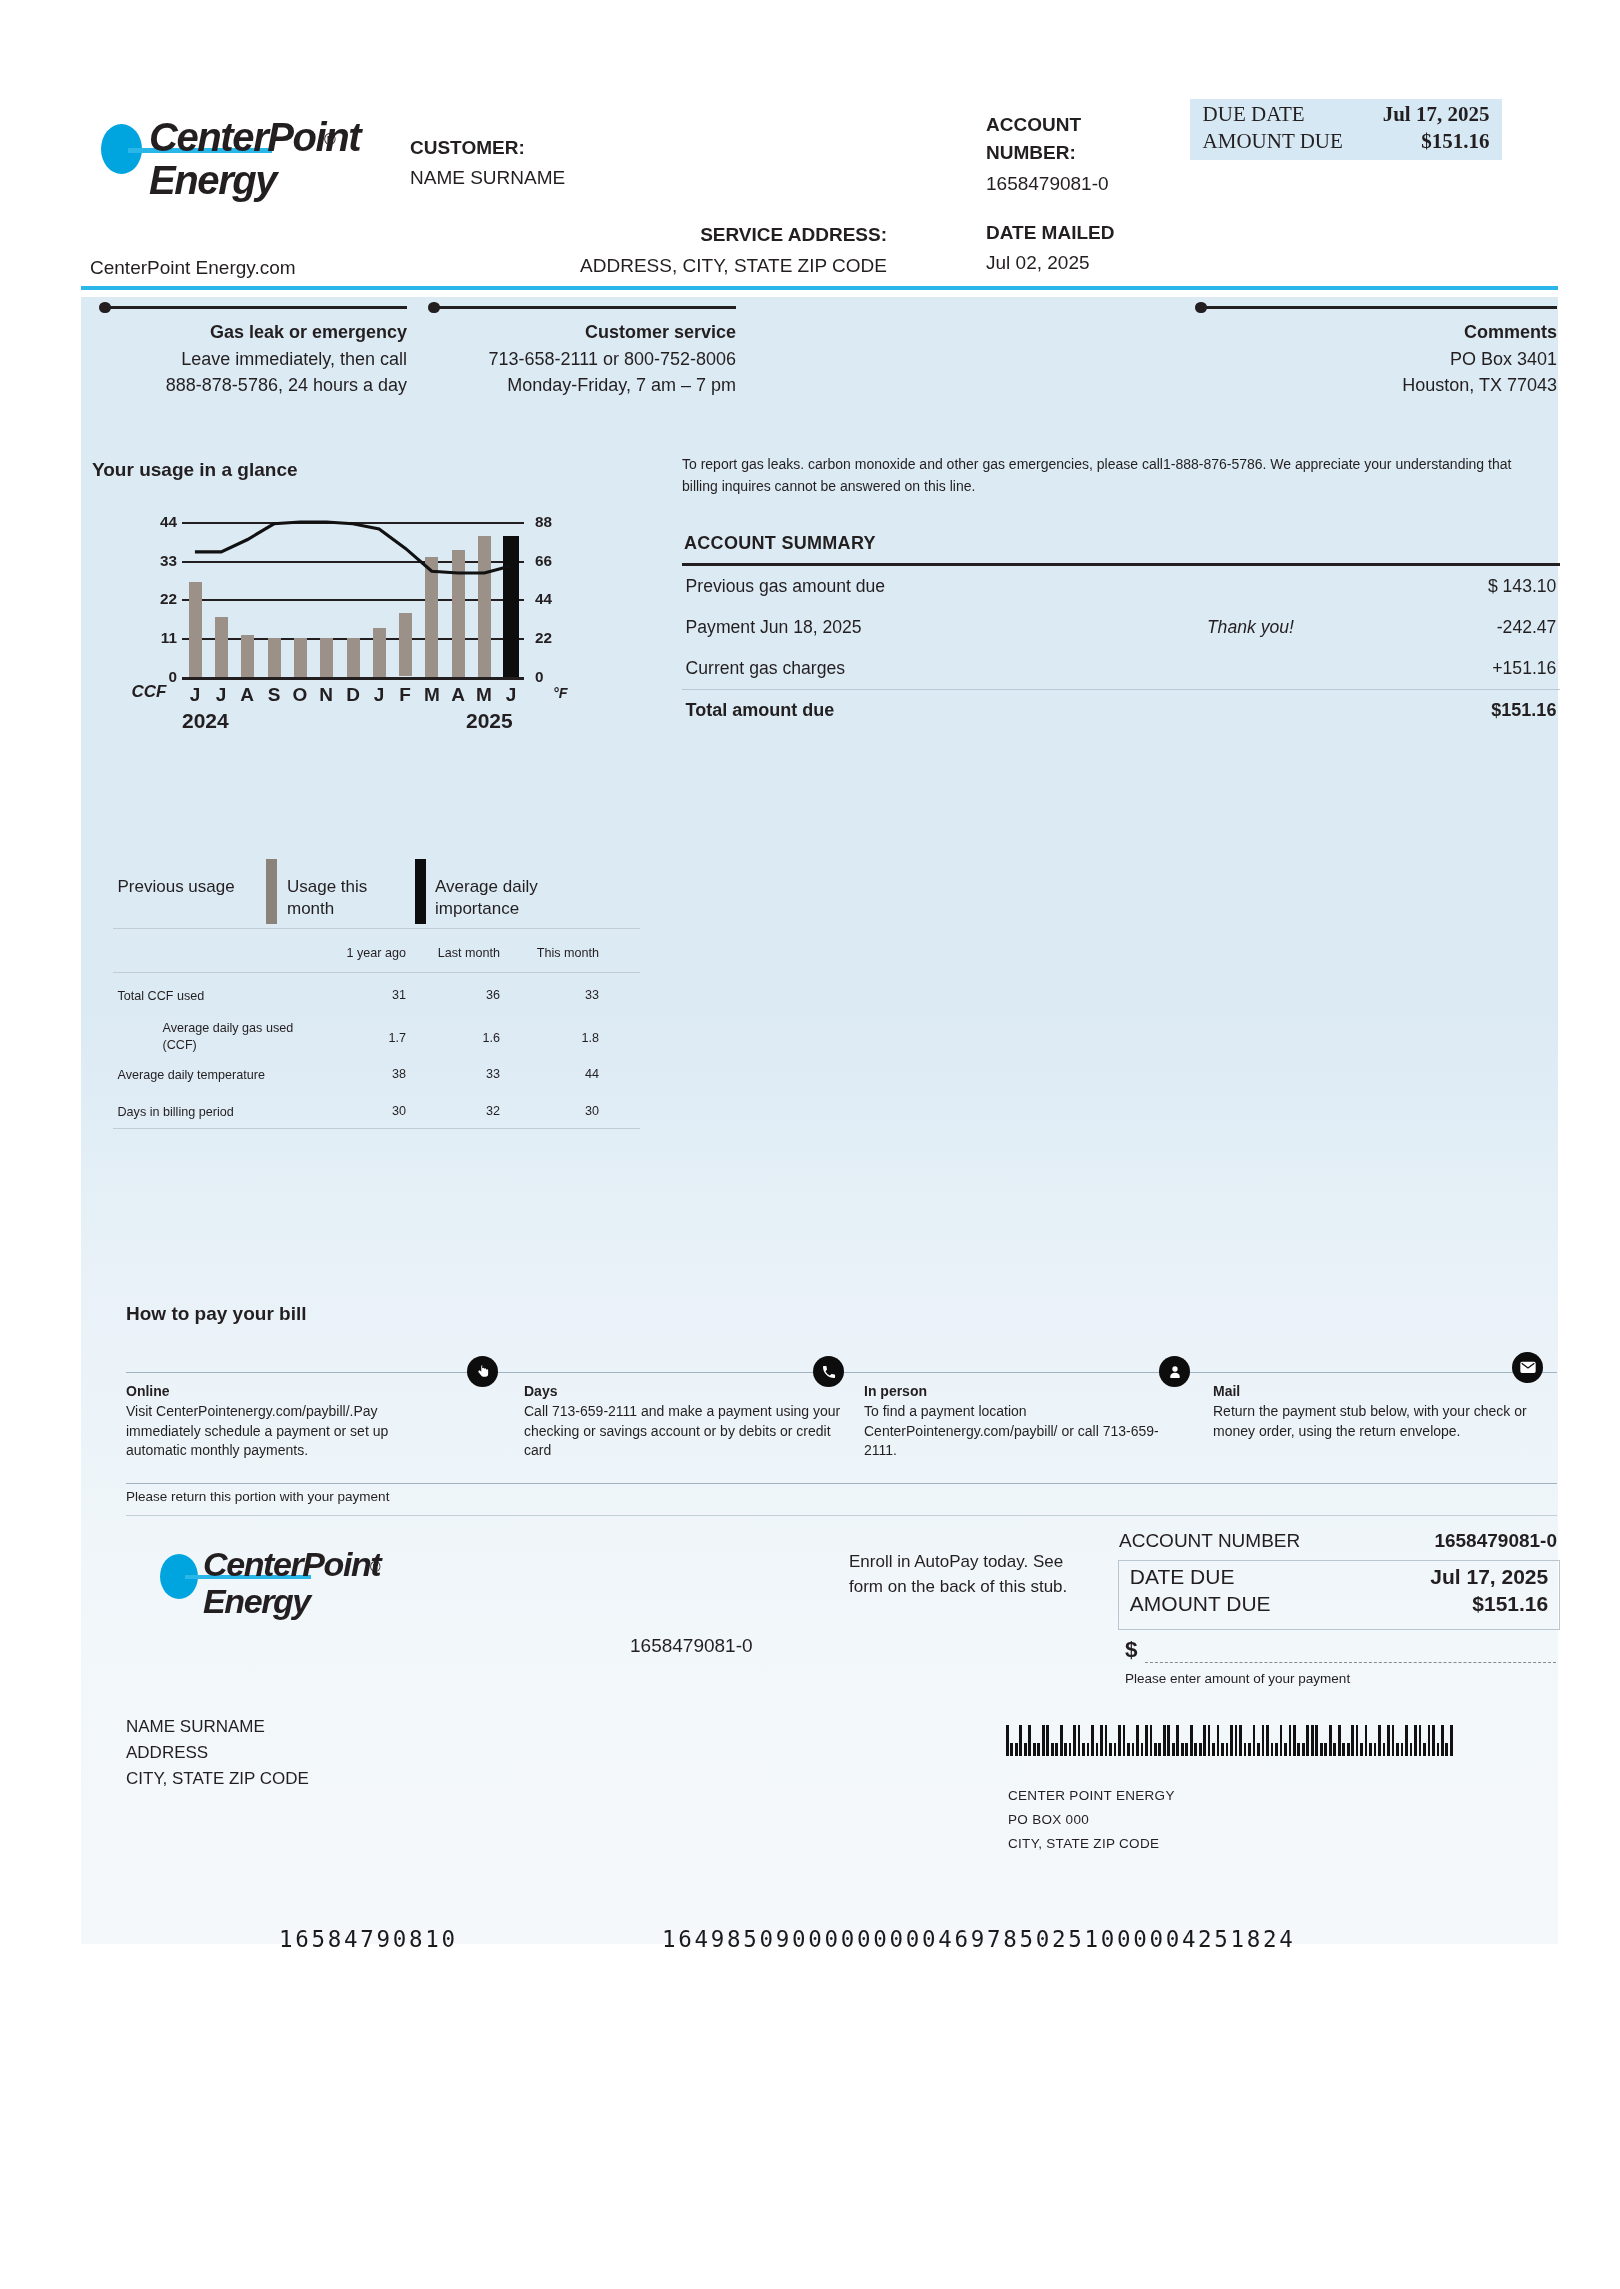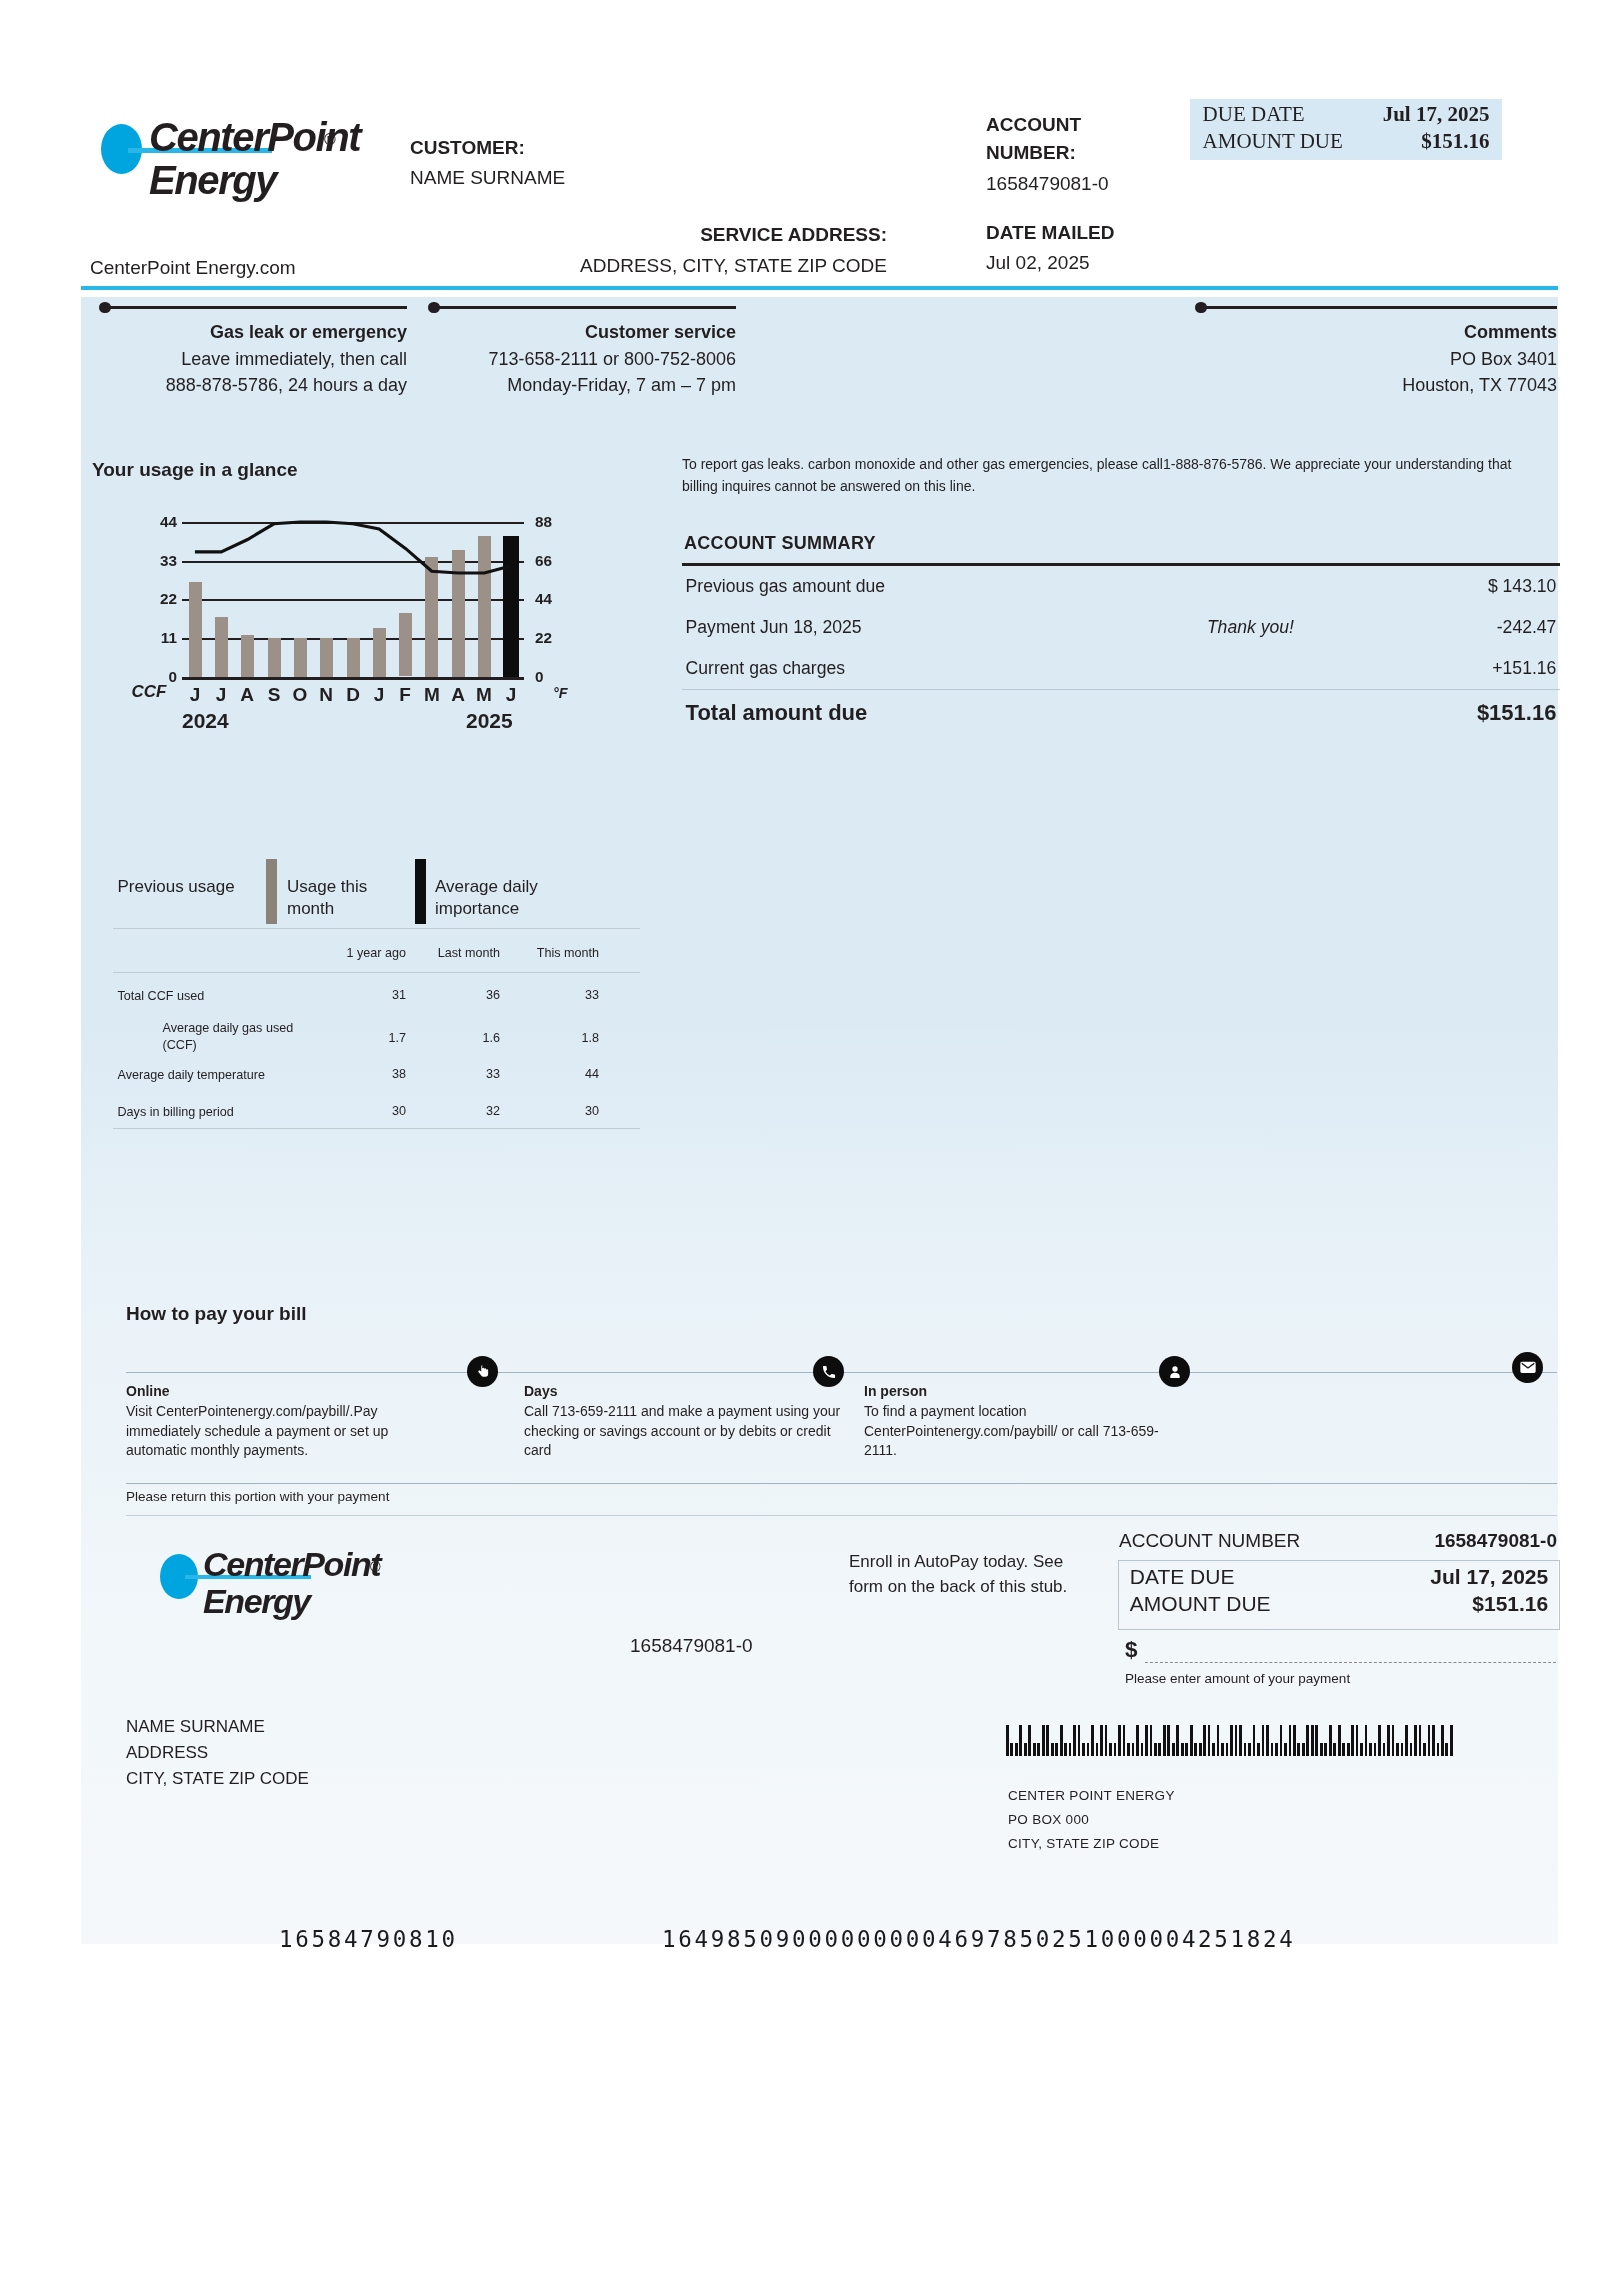--- a/index.html
+++ b/index.html
@@ -111,21 +111,21 @@
 
   
   .note-text { font-size: 14px; line-height: 1.55; color: #231f20; }
   .acct-sum-title { font-size: 18px; font-weight: bold; letter-spacing: 0.3px; }
   .sum-rule-thick { height: 2.7px; background: #231f20; }
   .sum-rule-thin  { height: 0.9px; background: #b8c8d4; }
   .sum-row { display: flex; font-size: 17.6px; padding: 10px 3.6px 10px 3.6px; }
   .sum-row .desc { flex: 1; }
   .sum-row .mid { width: 270px; text-align: center; font-style: italic; }
   .sum-row .amt { width: 171px; text-align: right; }
-  .sum-row.total { font-weight: bold; font-size: 22px; }
+  .sum-row.total { font-weight: bold; font-size: 18px; }
 
   
   .pu-head { font-size: 17px; line-height: 1.28; }
   .pu-swatch { position: absolute; width: 10.8px; }
   .pu-rule { position: absolute; background: #c2ccd4; height: 0.9px; }
   .pu-colhead { position: absolute; font-size: 12.6px; }
   .pu-rowlabel { position: absolute; font-size: 12.6px; line-height: 1.35; }
   .pu-val { position: absolute; font-size: 12.6px; text-align: right; }
 
   
@@ -392,20 +392,24 @@
     <div class="pay-h">In person</div>
     <div class="pay-b">To find a payment location CenterPointenergy.com/paybill/ or call 713-659-2111.</div>
   </div>
   <div class="pay-icon" style="left:1159px; top:1356px;">
     <svg width="16" height="16" viewBox="0 0 24 24" fill="#fff">
       <circle cx="12" cy="7.5" r="4"></circle>
       <path d="M12 13c-4 0-7 2.3-7 5.2V21h14v-2.8C19 15.3 16 13 12 13z"></path>
     </svg>
   </div>
 
+  <div class="abs" style="left:1213px; top:1383px; width:333px;">
+    <div class="pay-h">Mail</div>
+    <div class="pay-b">Return the payment stub below, with your check or money order, using the return envelope.</div>
+  </div>
   <div class="pay-icon" style="left:1512px; top:1352px;">
     <svg width="16" height="12.6" viewBox="0 0 24 18" fill="none" stroke="#fff" stroke-width="2">
       <rect x="1.5" y="1.5" width="21" height="15" rx="1.5" fill="#fff" stroke="#fff"></rect>
       <path d="M2.5 3 12 10 21.5 3" stroke="#0d0d0d" stroke-width="2" fill="none"></path>
     </svg>
   </div>
 
   <div class="pay-rule" style="left:126px; top:1483px; width:1431px;"></div>
   <div class="abs return-note" style="left:126px; top:1489px;">Please return this portion with your payment</div>
   <div class="pay-rule" style="left:126px; top:1515px; width:1431px; background:#c3ced6;"></div>

